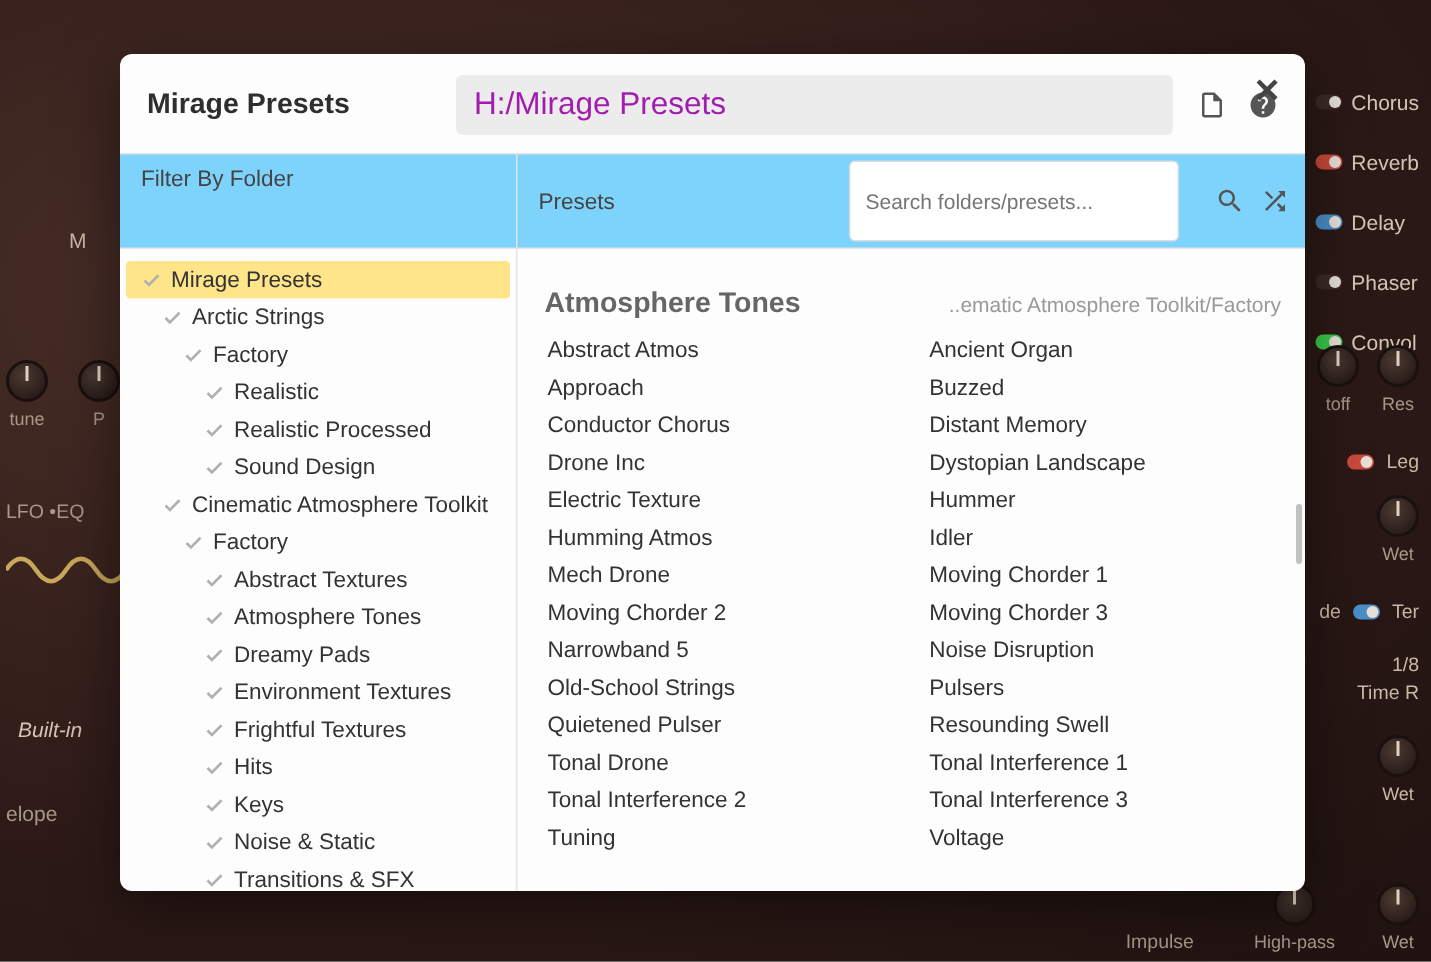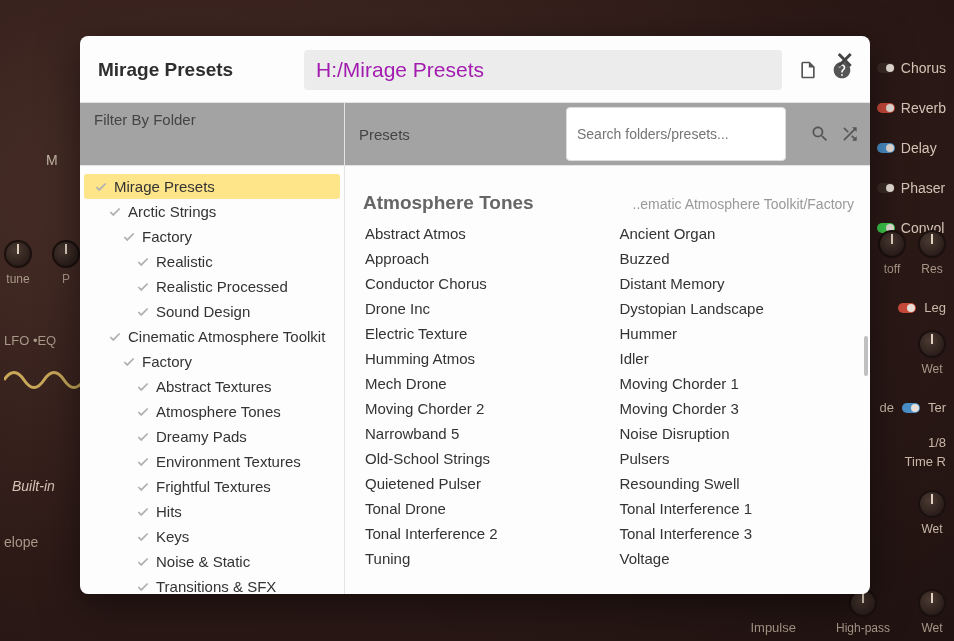--- a/index.html
+++ b/index.html
@@ -155,21 +155,21 @@
   color: #a21caf;
   font-family: inherit;
 }
 .header-icons { display:flex; gap:14px; align-items:center; }
 .icon-btn { width:20px; height:20px; color:#555; cursor:pointer; display:flex; align-items:center; justify-content:center;}
 .icon-btn svg { width:100%; height:100%; }
 .close-btn { position:absolute; right:16px; top:12px; font-size:22px; font-weight:700; color:#444; cursor:pointer; }
 
 .subheader {
   display:flex;
-  background:#a3a3a3;
+  background:#7dd3fc;
   border-top:1px solid #e4e4e4;
   border-bottom:1px solid #e4e4e4;
 }
 .subheader-left {
   width: 265px;
   padding: 8px 14px;
   font-size: 15px;
   color: #444;
   border-right:1px solid #e4e4e4;
 }

